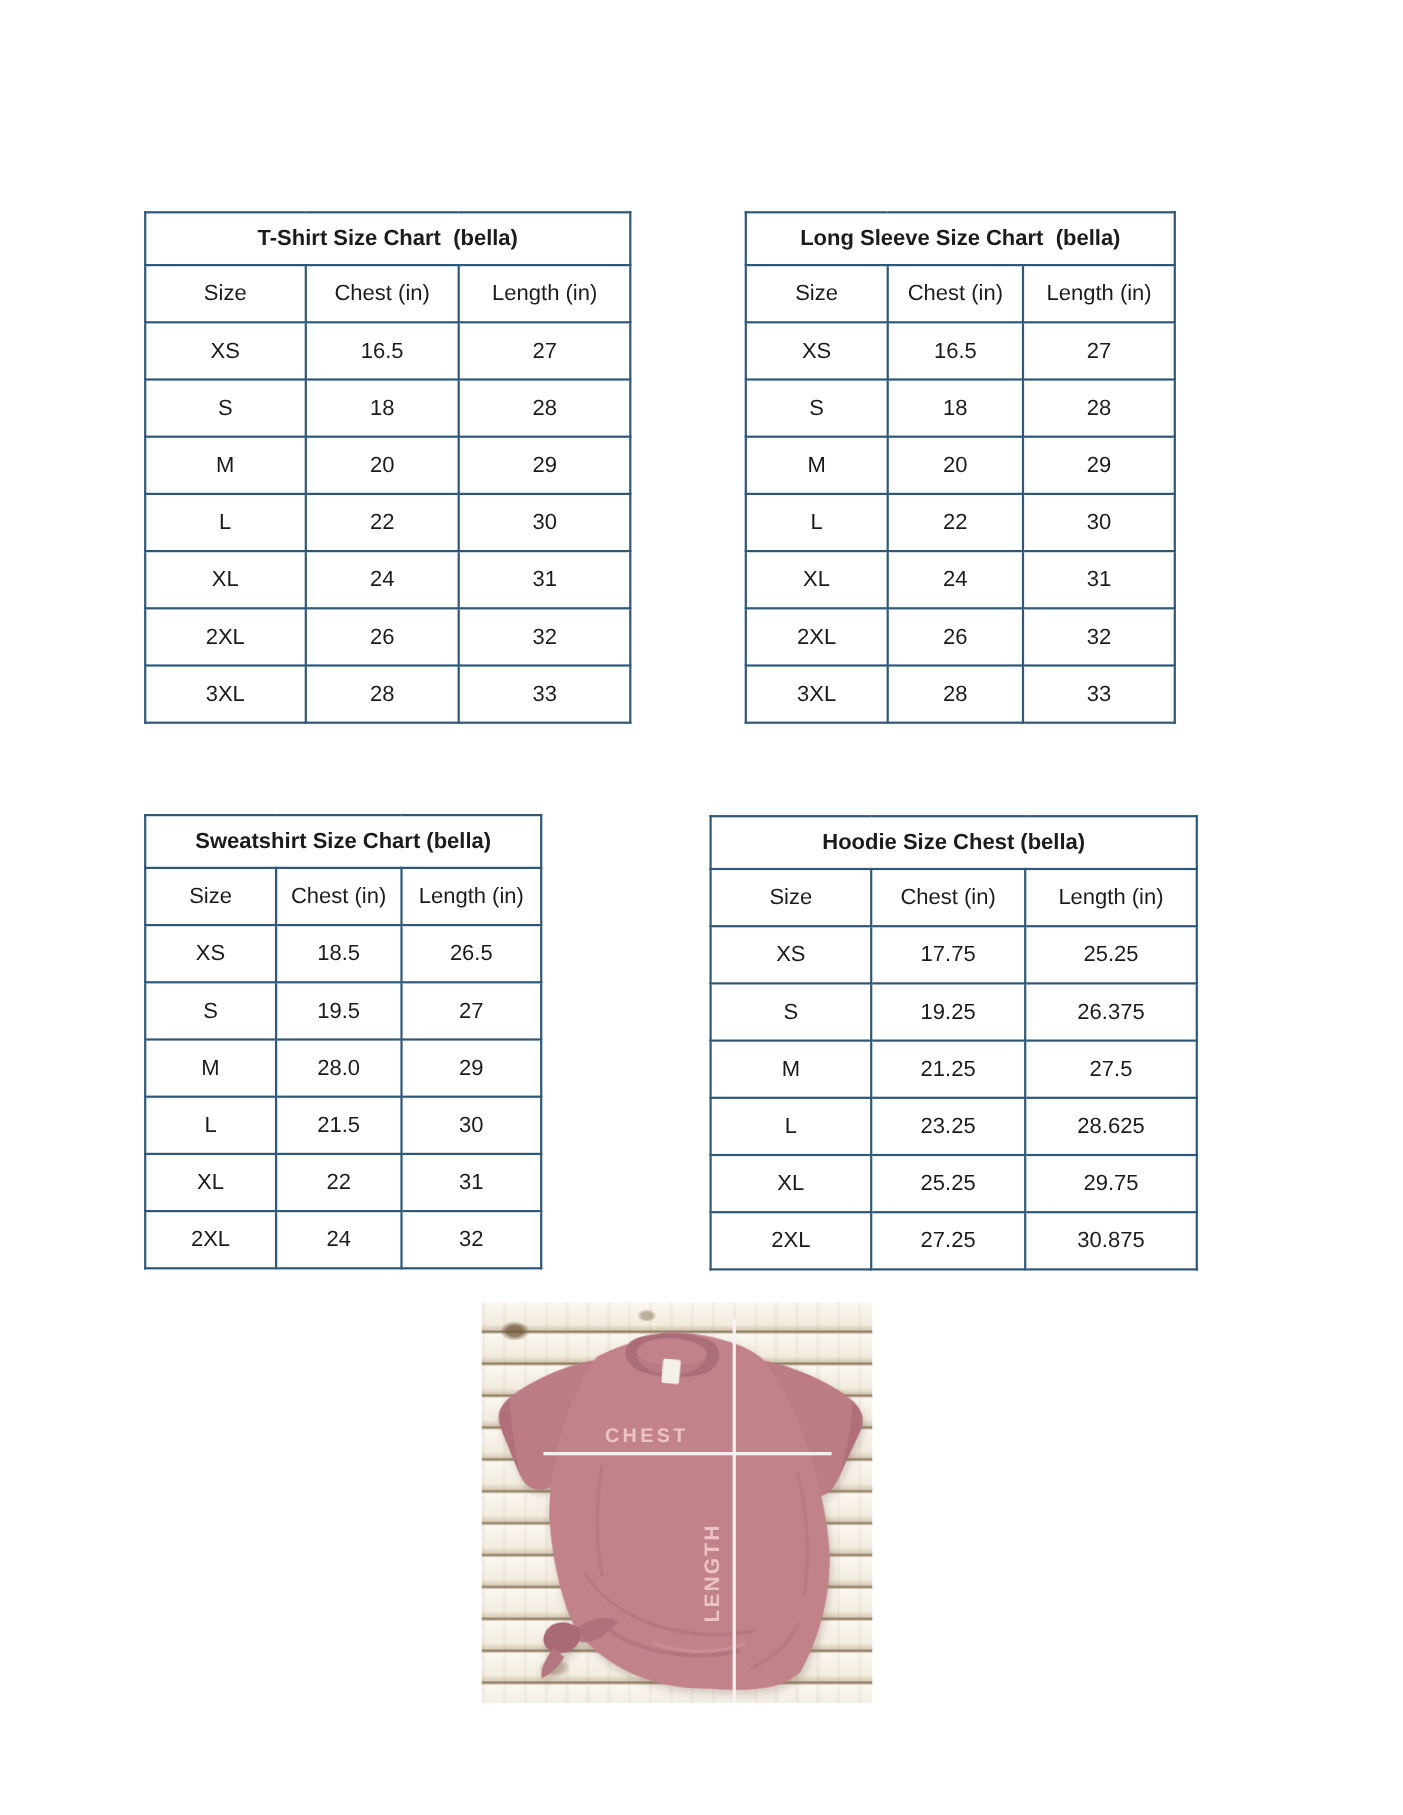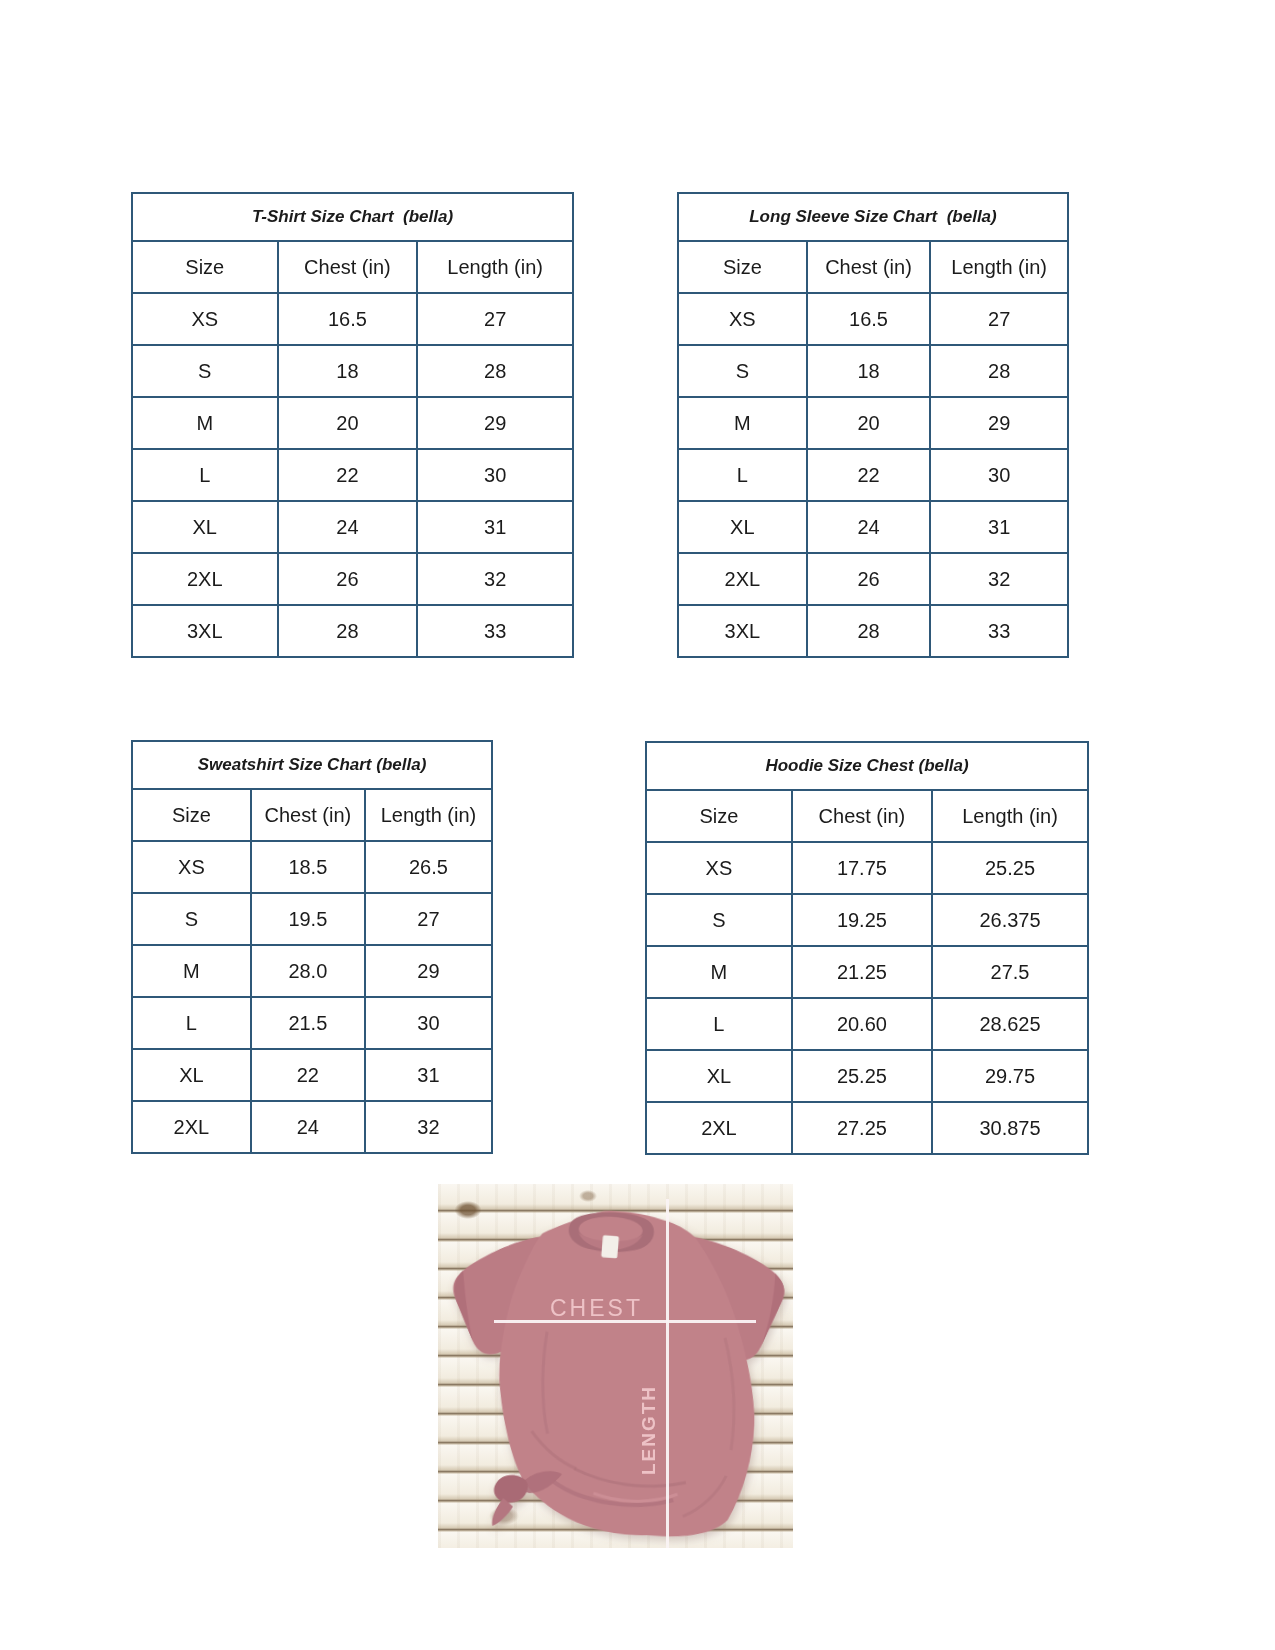--- a/index.html
+++ b/index.html
@@ -13,21 +13,21 @@
   .size-table-wrap{position:absolute;}
   .t1{left:131px;top:192px;width:443px;}
   .t2{left:677px;top:192px;width:392px;}
   .t3{left:131px;top:740px;width:362px;}
   .t4{left:645px;top:741px;width:444px;}
   table.size-table{border-collapse:collapse;table-layout:fixed;width:100%;}
   .size-table th,.size-table td{
     border:2px solid #2f5878;text-align:center;vertical-align:middle;
     font-size:20px;font-weight:400;color:#1b1b1b;padding:0;
   }
-  .size-table th.title{height:46px;font-size:17px;font-weight:700;white-space:pre-wrap;font-style:italic;}
+  .size-table th.title{height:46px;font-size:20px;font-weight:700;white-space:pre-wrap;}
   .size-table tr.hdr th{height:50px;}
   .size-table td{height:50px;}
 
   
   .photo{
     position:absolute;left:438px;top:1184px;width:355px;height:364px;overflow:hidden;
     background:
       radial-gradient(18px 12px at 30px 26px,  rgba(112,84,54,.75) 0 40%, rgba(112,84,54,0) 75%),
       radial-gradient(12px 8px  at 150px 12px, rgba(124,94,64,.45) 0 40%, rgba(124,94,64,0) 75%),
       radial-gradient(16px 10px at 322px 122px,rgba(124,94,64,.30) 0 40%, rgba(124,94,64,0) 75%),
@@ -35,21 +35,21 @@
       repeating-linear-gradient(90deg, rgba(156,136,106,.07) 0 3px, rgba(0,0,0,0) 3px 19px),
       repeating-linear-gradient(180deg,
         #faf7f1 0px, #f2ecdf 20px, #d6cab4 25px, #8a7963 26.5px, #c9bca6 28px, #faf7f1 29px);
   }
   .shirt{position:absolute;left:0;top:0;z-index:2;}
   .m-line{position:absolute;background:rgba(250,243,244,.95);z-index:3;}
   .m-line.v{left:228px;top:15px;width:3px;height:349px;}
   .m-line.h{left:56px;top:136px;width:262px;height:3px;}
   .chest-label{
     position:absolute;left:112px;top:111px;z-index:4;
-    font-size:23px;font-weight:400;letter-spacing:3px;color:#edc2c6;
+    font-size:18px;font-weight:700;letter-spacing:3px;color:#edc2c6;
   }
   .length-label{
     position:absolute;left:211px;top:246px;z-index:4;
     transform:translate(-50%,-50%) rotate(-90deg);
     font-size:19px;font-weight:700;letter-spacing:2px;color:#edc2c6;white-space:nowrap;
   }
 </style>
 </head>
 <body>
 
@@ -249,21 +249,21 @@
             <td>19.25</td>
             <td>26.375</td>
           </tr>
           <tr>
             <td>M</td>
             <td>21.25</td>
             <td>27.5</td>
           </tr>
           <tr>
             <td>L</td>
-            <td>20.60</td>
+            <td>23.25</td>
             <td>28.625</td>
           </tr>
           <tr>
             <td>XL</td>
             <td>25.25</td>
             <td>29.75</td>
           </tr>
           <tr>
             <td>2XL</td>
             <td>27.25</td>

